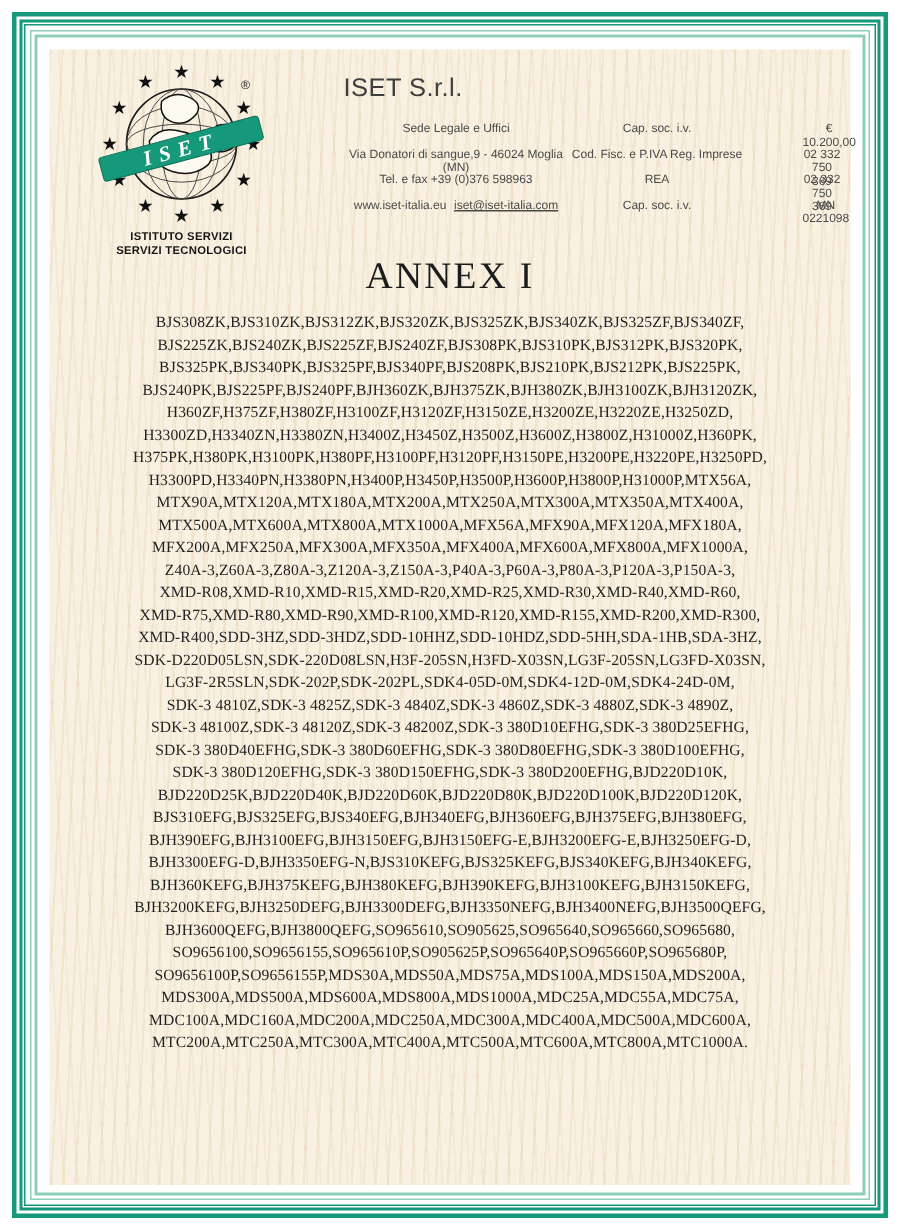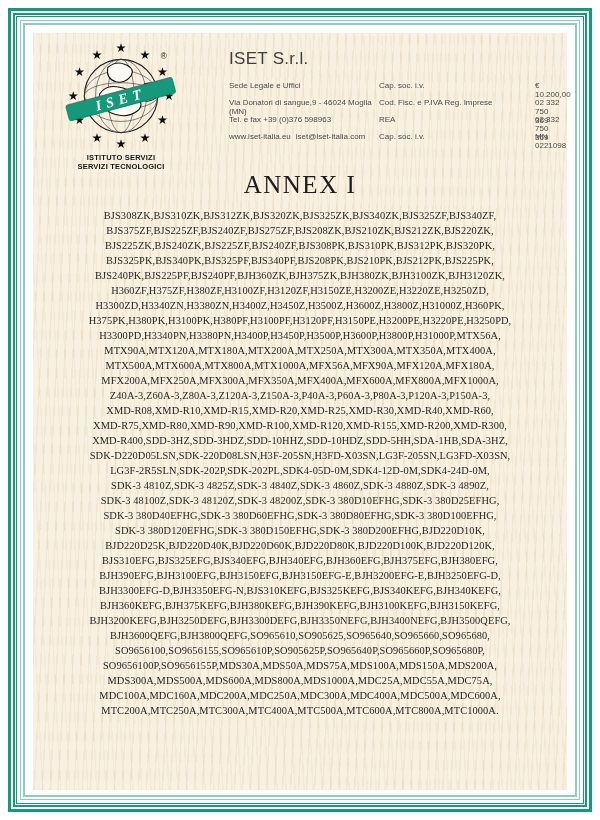--- a/index.html
+++ b/index.html
@@ -25,25 +25,25 @@
       repeating-linear-gradient(93deg, rgba(216,188,146,0.20) 0 1.5px, rgba(0,0,0,0) 1.5px 8px),
       repeating-linear-gradient(87deg, rgba(216,188,146,0.14) 0 1.5px, rgba(0,0,0,0) 1.5px 9px),
       var(--cream);
   }
   
   .logo{position:absolute;left:18px;top:8px;width:140px;text-align:center;}
   .logo svg{display:block;margin:0 auto;}
   .org{font-size:7.5px;font-weight:bold;color:#151515;line-height:9px;letter-spacing:.2px;margin-top:2px;}
   .company{position:absolute;left:196px;top:16px;font-size:17px;color:#3e3e3e;letter-spacing:.3px;}
   .info{position:absolute;left:196px;top:48px;right:6px;font-size:8px;color:#4a4a4a;}
-  .info .row{display:flex;height:17px;align-items:flex-start;}
+  .info .row{display:flex;height:17px;align-items:flex-start;text-align:center;}
   .info .c-left{width:150px;flex:0 0 150px;}
   .info .c-mid{width:118px;flex:0 0 118px;}
   .info .c-right{flex:1;margin-left:38px;}
-  .info .email{margin-left:5px;margin-top:32px;}
+  .info .email{text-decoration:underline;margin-left:5px;margin-top:32px;}
   
   .annex-title{position:absolute;left:0;right:0;top:138px;margin:0;text-align:center;
     font-family:"Liberation Serif",serif;font-weight:normal;font-size:25px;letter-spacing:1.5px;color:#1c1c1c;}
   .annex-body{position:absolute;left:10px;right:10px;top:175px;text-align:center;}
   .annex-line{font-family:"Liberation Serif",serif;font-size:10.4px;line-height:15px;
     color:var(--ink);white-space:nowrap;letter-spacing:.1px;}
   .star{font-size:12px;}
 </style>
 </head>
 <body>
@@ -118,21 +118,20 @@
         <span class="c-right">MN 0221098</span>
       </div>
     </div>
 
     <h1 class="annex-title">ANNEX I</h1>
 
     <div class="annex-body">
 
         <div class="annex-line">BJS308ZK,BJS310ZK,BJS312ZK,BJS320ZK,BJS325ZK,BJS340ZK,BJS325ZF,BJS340ZF,</div>
 
-        <div class="annex-line">BJS375ZF,BJS225ZF,BJS240ZF,BJS275ZF,BJS208ZK,BJS210ZK,BJS212ZK,BJS220ZK,</div>
 
         <div class="annex-line">BJS225ZK,BJS240ZK,BJS225ZF,BJS240ZF,BJS308PK,BJS310PK,BJS312PK,BJS320PK,</div>
 
         <div class="annex-line">BJS325PK,BJS340PK,BJS325PF,BJS340PF,BJS208PK,BJS210PK,BJS212PK,BJS225PK,</div>
 
         <div class="annex-line">BJS240PK,BJS225PF,BJS240PF,BJH360ZK,BJH375ZK,BJH380ZK,BJH3100ZK,BJH3120ZK,</div>
 
         <div class="annex-line">H360ZF,H375ZF,H380ZF,H3100ZF,H3120ZF,H3150ZE,H3200ZE,H3220ZE,H3250ZD,</div>
 
         <div class="annex-line">H3300ZD,H3340ZN,H3380ZN,H3400Z,H3450Z,H3500Z,H3600Z,H3800Z,H31000Z,H360PK,</div>

